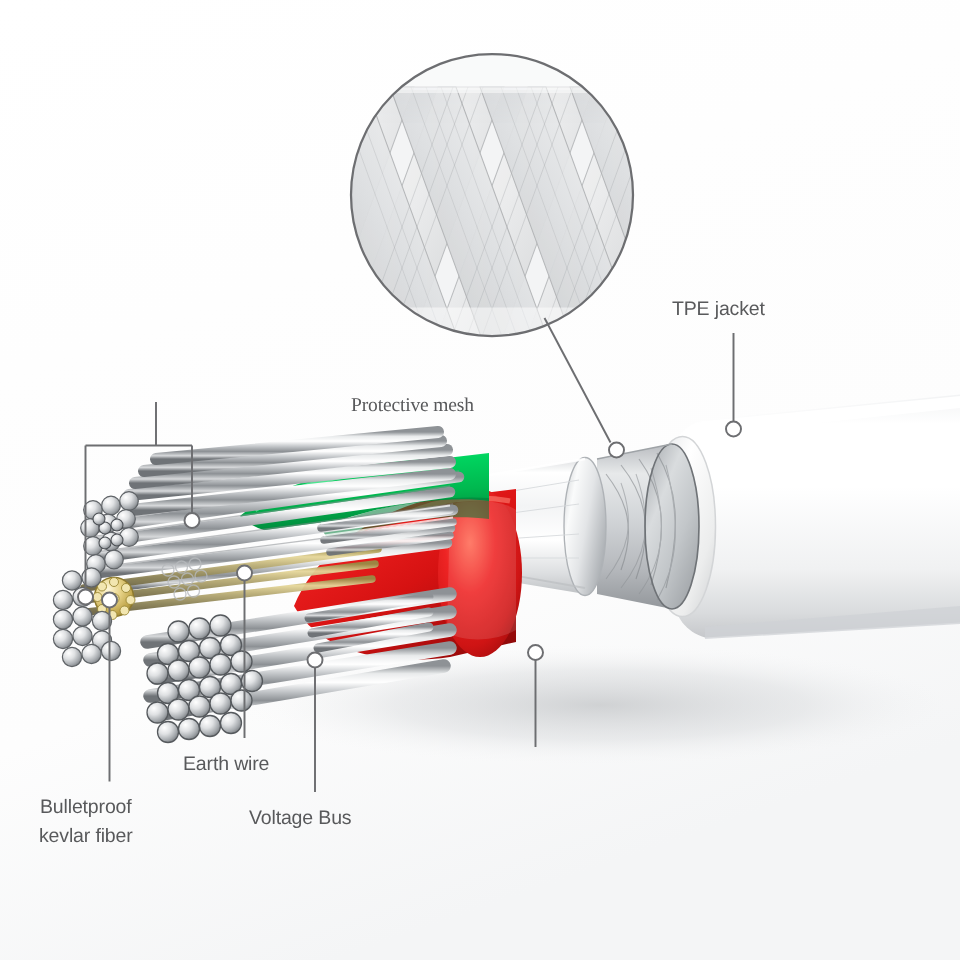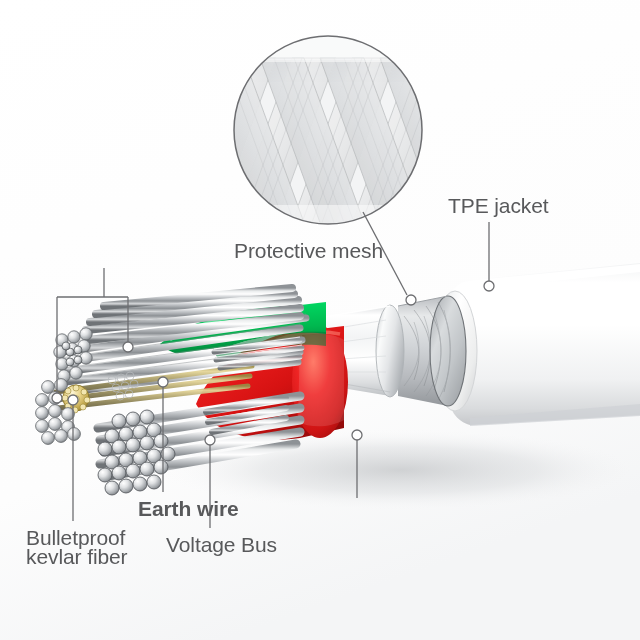--- a/index.html
+++ b/index.html
@@ -6,24 +6,25 @@
   body{
     width:640px;height:640px;overflow:hidden;
     font-family:"Liberation Sans", sans-serif;
     background:#ffffff;
   }
   #stage{position:relative;width:640px;height:640px;overflow:hidden;}
   #art{position:absolute;left:0;top:0;}
   .lbl{
     position:absolute;
     color:#58595b;
-    font-size:21px;
+    font-size:13px;
     line-height:19px;
     white-space:pre;
     letter-spacing:-0.1px;
+    text-align:center;
   }
 </style>
 </head>
 <body>
 
 <div id="stage">
 
   <svg id="art" width="640" height="640" viewBox="0 0 640 640">
     <defs>
 
@@ -463,24 +464,24 @@
 
       <g>
         <path d="M357 440 L357 498"></path>
         <circle cx="357" cy="435" r="5" fill="#ffffff"></circle>
       </g>
     </g>
   </svg>
 
   <div class="lbl" style="left:448px;top:196px;">TPE jacket</div>
 
-  <div class="lbl" style="left:234px;top:241px;">Protective mesh</div>
-
-
-  <div class="lbl" style="left:138px;top:499px;font-weight:bold;">Earth wire</div>
+  <div class="lbl" style="left:234px;top:260px;font-family:Liberation Serif, serif;">Protective mesh</div>
+
+
+  <div class="lbl" style="left:122px;top:499px;">Earth wire</div>
 
   <div class="lbl" style="left:26px;top:528px;">Bulletproof
 kevlar fiber</div>
 
   <div class="lbl" style="left:166px;top:535px;">Voltage Bus</div>
 
 
 </div>
 
 </body></html>

